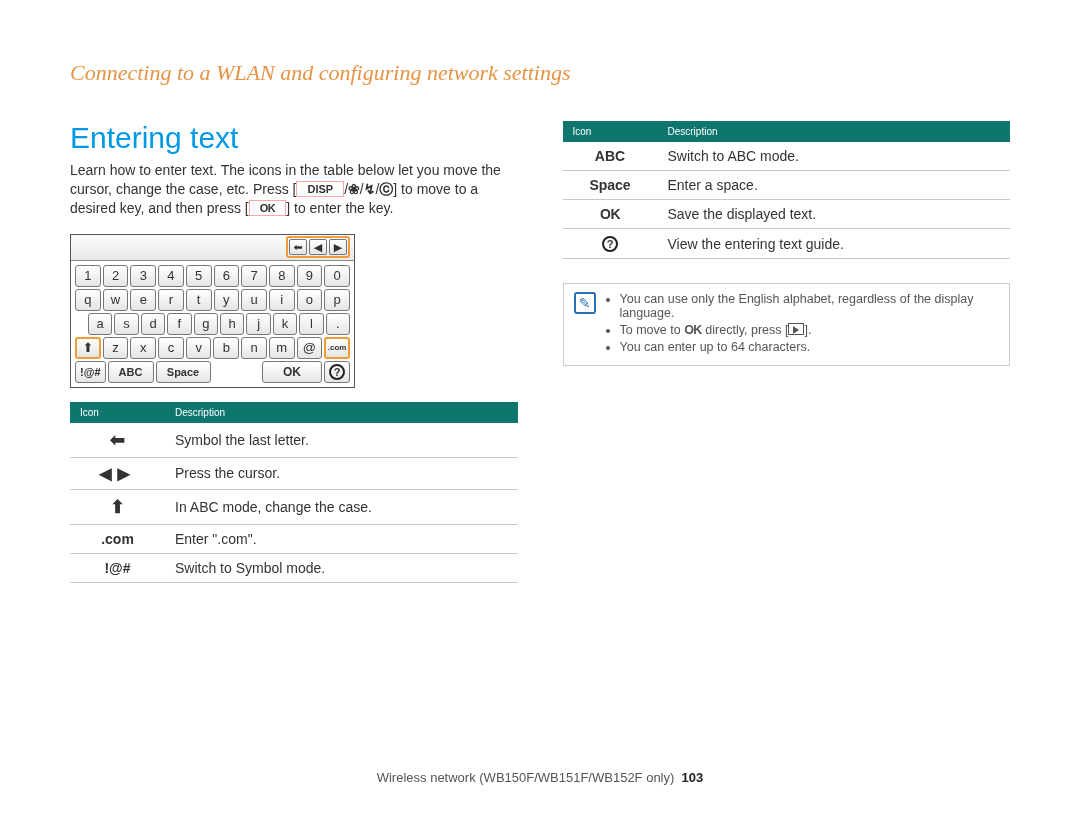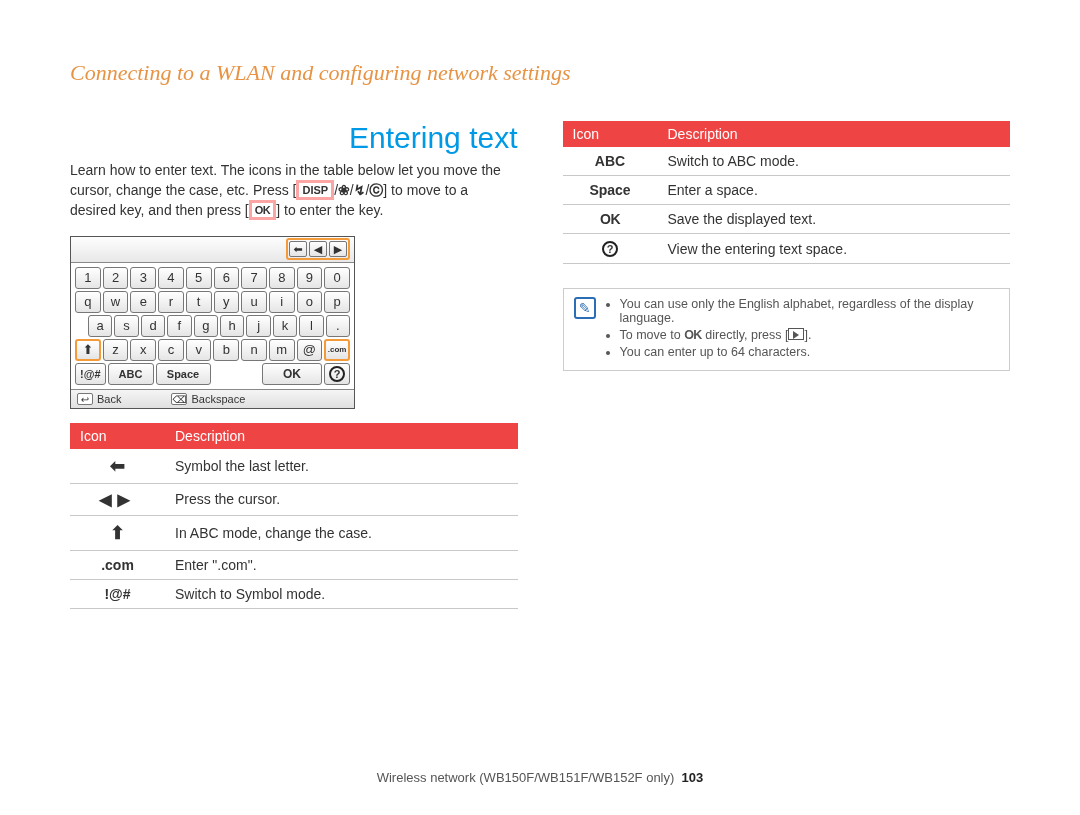--- a/index.html
+++ b/index.html
@@ -24,29 +24,28 @@
   .columns {
     display: flex;
     gap: 45px;
   }
   .col { flex: 1 1 0; }
   h1.heading {
     color: #0099e5;
     font-size: 30px;
     font-weight: 400;
     margin: 0 0 6px 0;
-    text-align: right;
   }
   .intro { line-height: 1.35; }
   .inline-btn {
     display: inline-block;
-    border: 3px solid #fca5a5;
+    border: 1px solid #fca5a5;
     font-weight: bold;
     font-size: 11px;
-    padding: 0 3px;
+    padding: 0 10px;
     line-height: 14px;
     vertical-align: 1px;
     text-align: right;
   }
   .kb-wrap {
     margin-top: 16px;
     border: 1px solid #555;
     width: 285px;
     background: #fff;
   }
@@ -112,26 +111,26 @@
   }
 
   table.icon-table {
     width: 100%;
     border-collapse: collapse;
     margin-top: 14px;
     font-size: 14px;
   }
   table.icon-table.nomargin { margin-top: 0; }
   table.icon-table th {
-    background: #ef4444;
+    background: #0f766e;
     color: #fff;
     text-align: left;
     font-weight: 400;
     padding: 5px 10px;
-    font-size: 14px;
+    font-size: 10px;
   }
   table.icon-table th:first-child { width: 95px; }
   table.icon-table td {
     padding: 6px 10px;
     border-bottom: 1px solid #c8c8c8;
     vertical-align: middle;
   }
   table.icon-table td.icon-cell {
     text-align: center;
     font-weight: bold;
@@ -271,24 +270,20 @@
           <div class="key wide">!@#</div>
           <div class="key wider">ABC</div>
           <div class="key space">Space</div>
           <div class="key flex" style="visibility:hidden;"></div>
           <div class="key ok">OK</div>
           <div class="key">
               <span class="info-icon">?</span>
             </div>
         </div>
       </div>
-      <div class="kb-footer">
-        <div><span class="sym">↩</span><span>Back</span></div>
-        <div><span class="sym">⌫</span><span>Backspace</span></div>
-      </div>
     </div>
 
     <table class="icon-table">
       <tbody>
           <tr>
         <th>Icon</th>
         <th>Description</th>
       </tr>
       <tr>
         <td class="icon-cell"><span class="big-arrow">⬅</span></td>
@@ -328,21 +323,21 @@
       <tr>
         <td class="icon-cell">Space</td>
         <td>Enter a space.</td>
       </tr>
       <tr>
         <td class="icon-cell"><span class="ok-glyph">OK</span></td>
         <td>Save the displayed text.</td>
       </tr>
       <tr>
         <td class="icon-cell"><span class="info-icon">?</span></td>
-        <td>View the entering text space.</td>
+        <td>View the entering text guide.</td>
       </tr>
     </tbody>
       </table>
 
     <div class="note-box">
       <div class="note-icon">✎</div>
       <ul>
         <li>You can use only the English alphabet, regardless of the display language.</li>
         <li>
           <span>To move to </span><span class="ok-glyph" style="font-weight:bold;">OK</span><span> directly, press [</span><span class="play-rect"></span><span>].</span>

